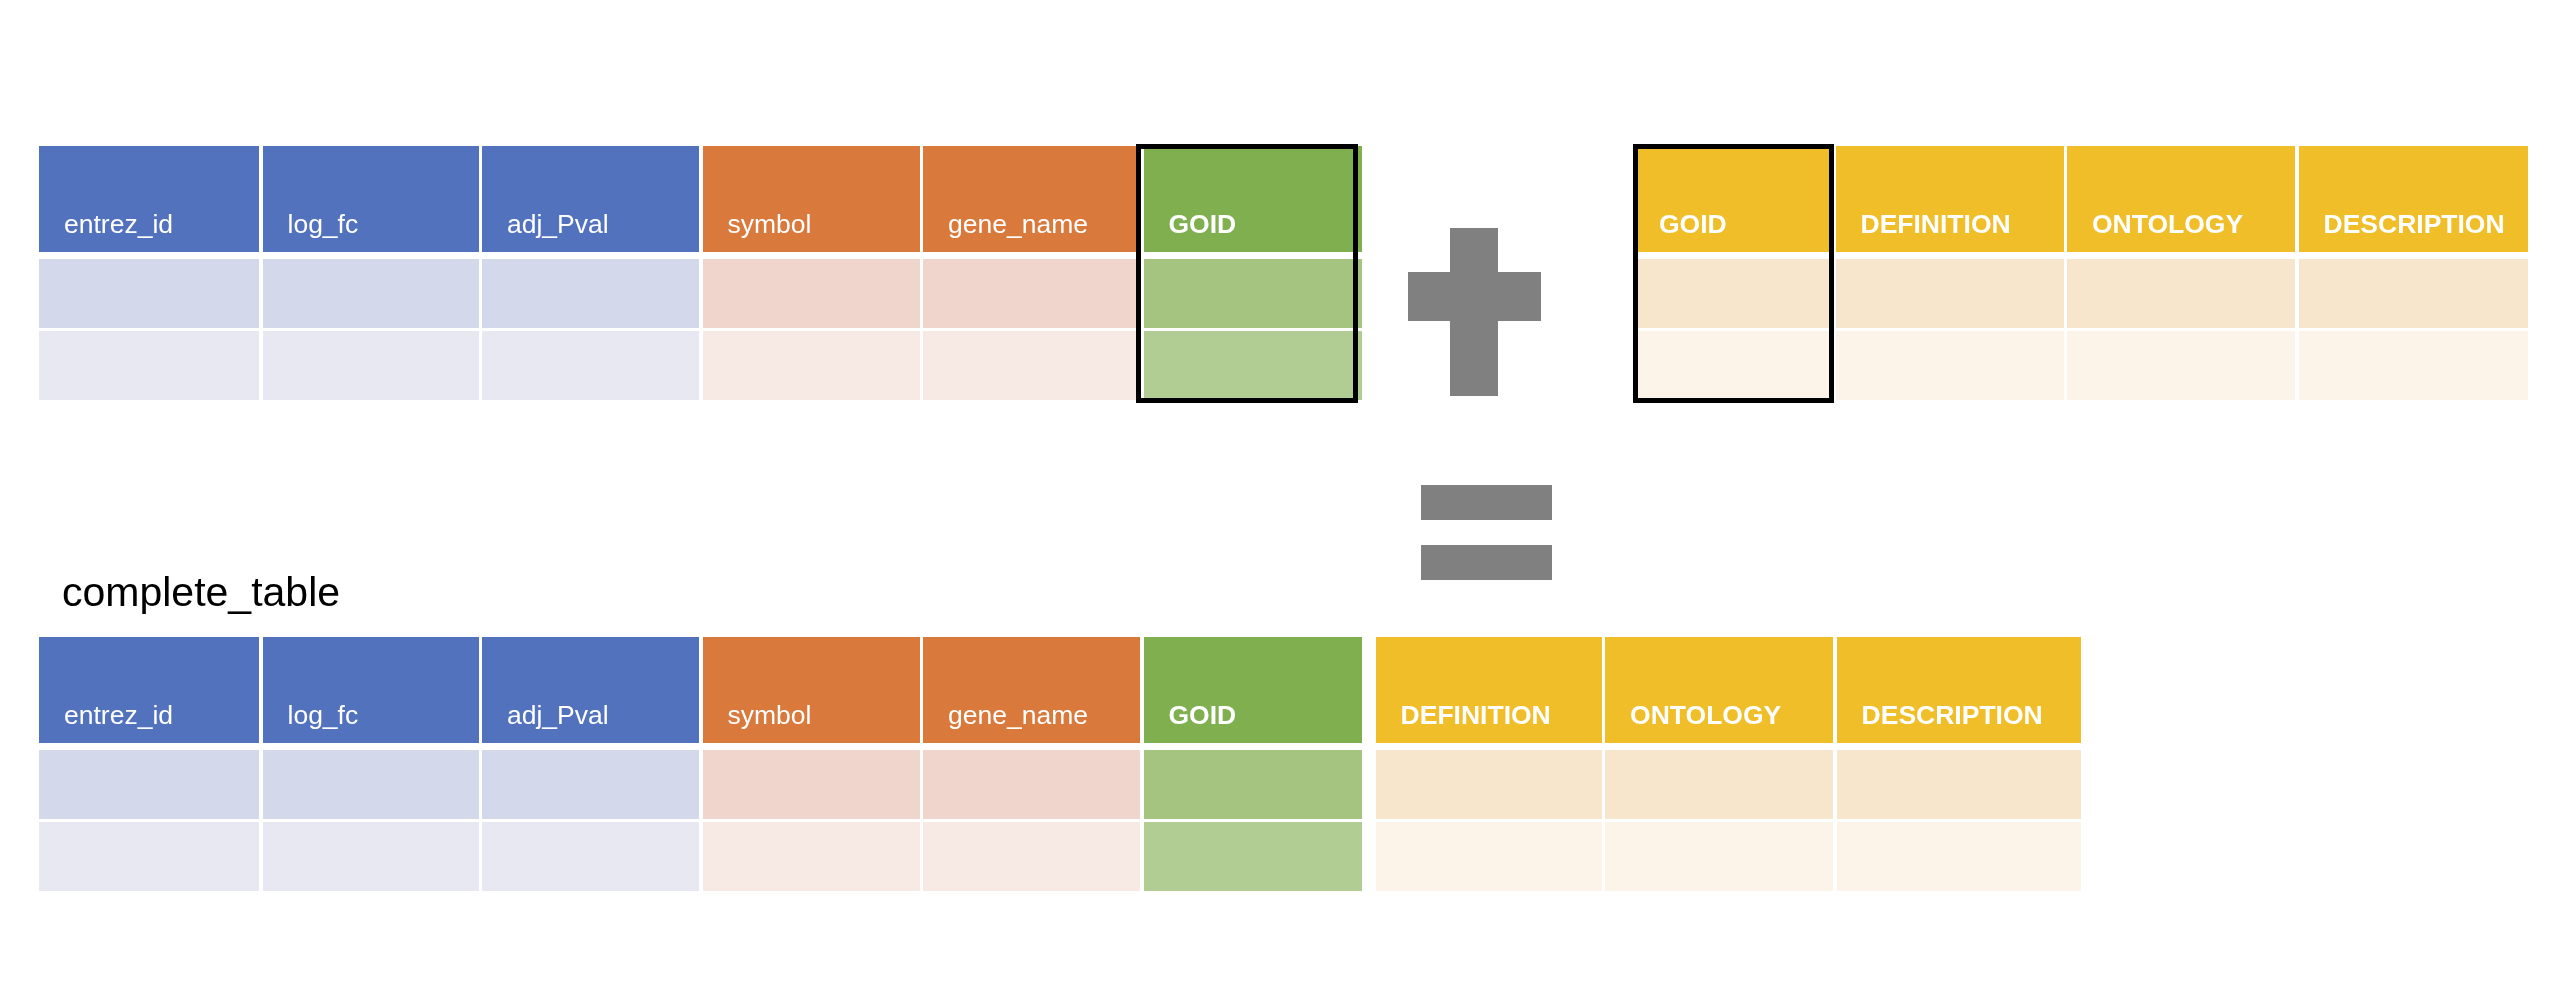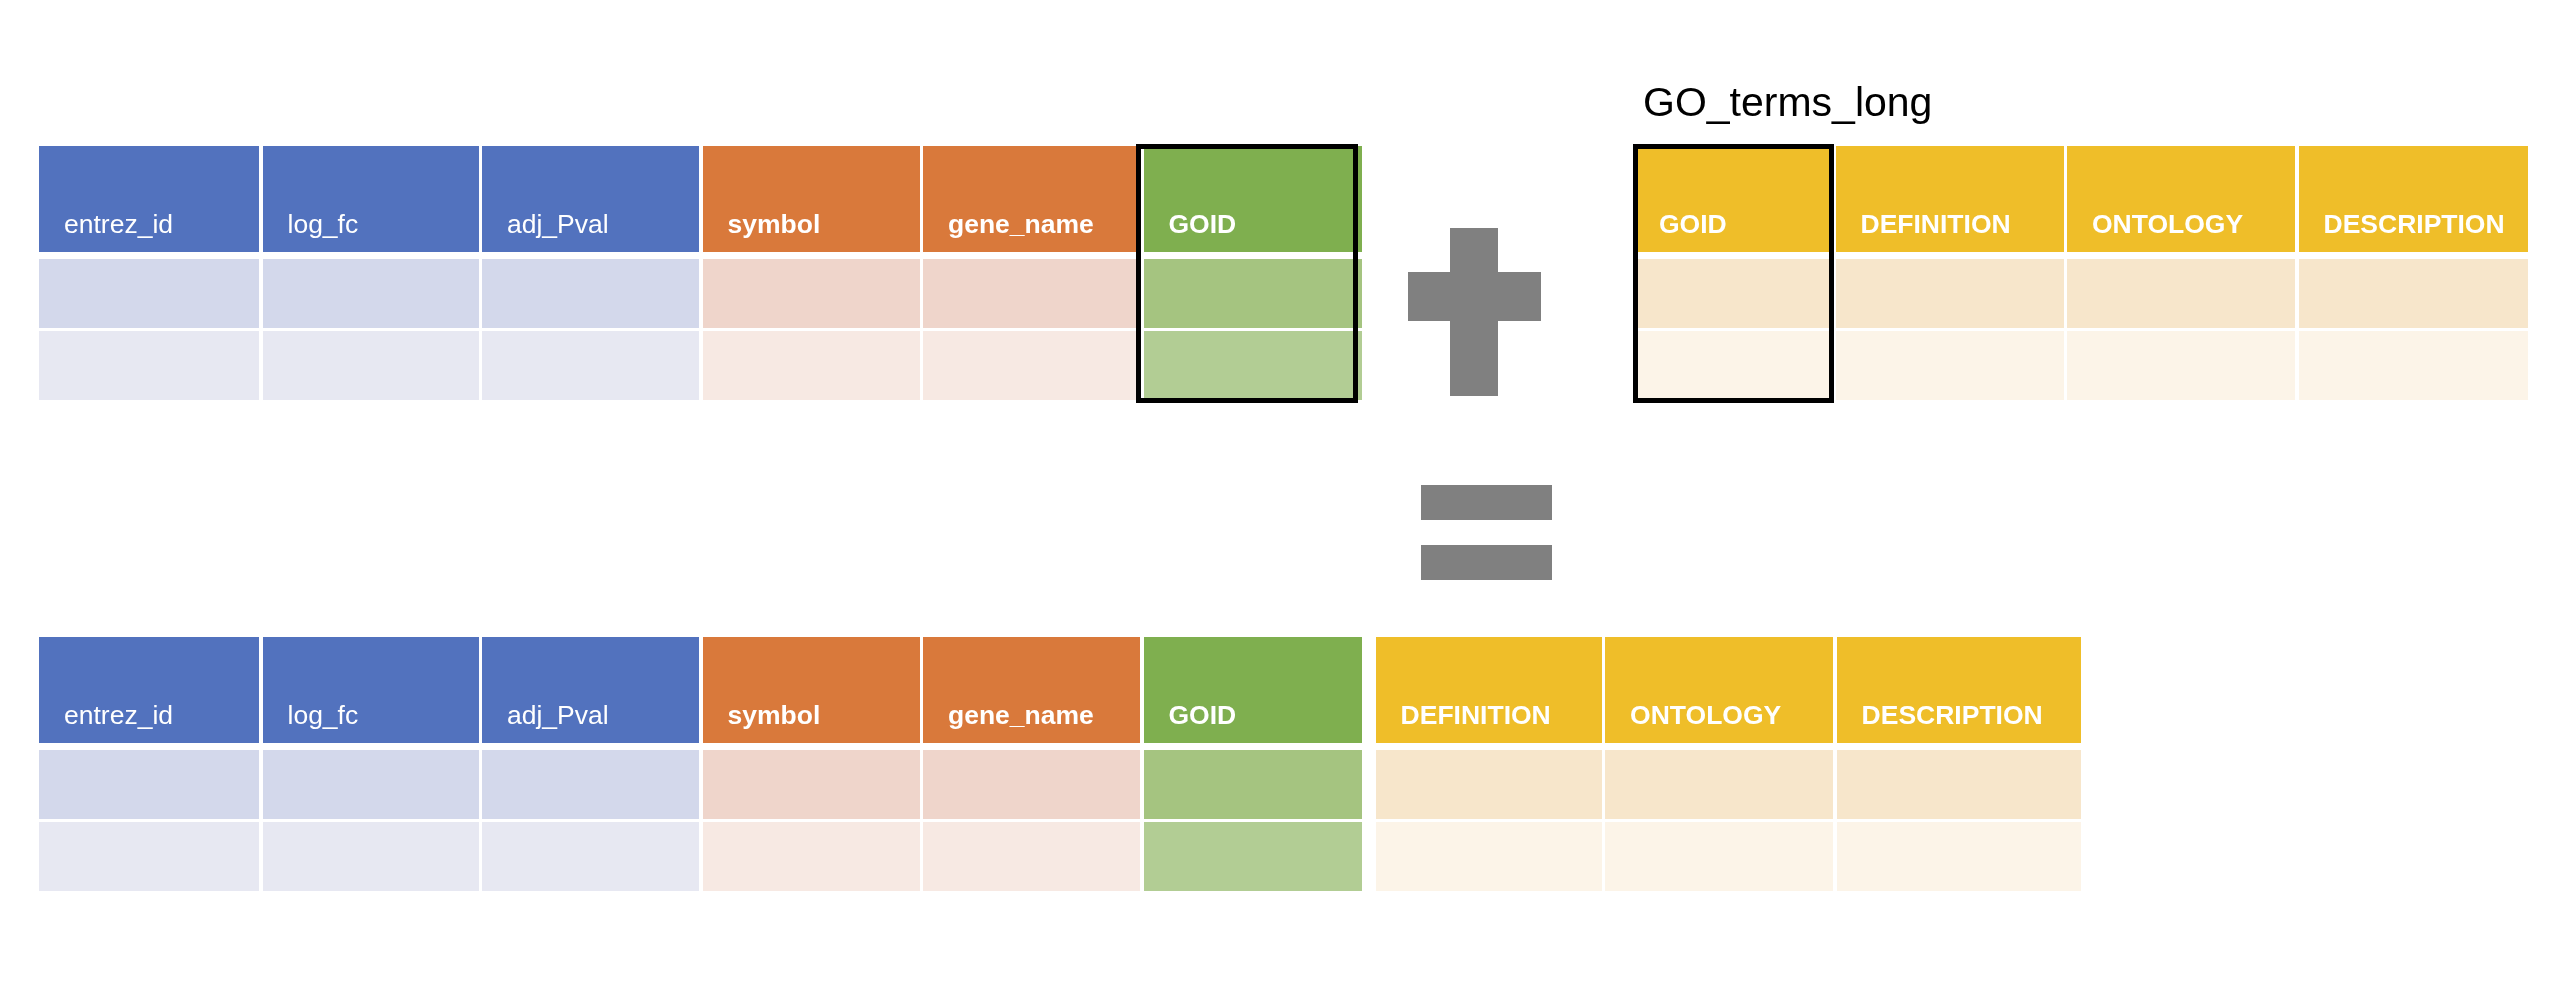--- a/index.html
+++ b/index.html
@@ -50,21 +50,21 @@
   }
   .cell:last-child { margin-right: 0; }
 
   .hdr-cell {
     height: 106px;
     padding: 0 0 12.4px 25px;
     color: #ffffff;
     font-size: 26.5px;
   }
   .hdr-blue   { background: #5272BE; font-weight: 400; font-family: "Liberation Sans", sans-serif; }
-  .hdr-orange { background: #D9793B; font-weight: 700; font-family: "Liberation Sans", sans-serif; }
+  .hdr-orange { background: #D9793B; font-weight: 400; font-family: "Liberation Sans", sans-serif; }
   .hdr-green  { background: #7FAF4F; font-weight: 700; font-family: "Liberation Sans", sans-serif; }
   .hdr-yellow { background: #EFBE29; font-weight: 700; font-family: "Liberation Sans", sans-serif; }
 
   .body-cell { height: 69px; }
 
   .b-blue-1   { background: #D3D8EB; }
   .b-blue-2   { background: #E7E8F2; }
   .b-orange-1 { background: #EFD5CB; }
   .b-orange-2 { background: #F7E9E3; }
   .b-green-1  { background: #A5C480; }
@@ -120,21 +120,20 @@
       <div class="cell body-cell b-blue-2" style="width:216px;"></div>
       <div class="cell body-cell b-blue-2" style="width:217px;"></div>
       <div class="cell body-cell b-orange-2" style="width:217px;"></div>
       <div class="cell body-cell b-orange-2" style="width:217px;"></div>
       <div class="cell body-cell b-green-2" style="width:218px;"></div>
     </div>
 
     <div class="key-outline" style="left:1136px; top:144px; width:222px; height:259px;"></div>
   </div>
 
-  <div class="tbl-title" style="left:1643px; top:79px;">GO_terms_long</div>
 
   <div class="tbl">
 
     <div class="tbl-row" style="left:1634px; top:146px;">
       <div class="cell hdr-cell hdr-yellow" style="width:198px;">GOID</div>
       <div class="cell hdr-cell hdr-yellow" style="width:228px;">DEFINITION</div>
       <div class="cell hdr-cell hdr-yellow" style="width:228px;">ONTOLOGY</div>
       <div class="cell hdr-cell hdr-yellow" style="width:229px;">DESCRIPTION</div>
     </div>
 
@@ -158,20 +157,21 @@
   <div class="op" style="left:1408px; top:228px; width:159px; height:168px;">
     <div class="plus-v" style="left:42px; top:0px;  width:48px; height:168px;"></div>
     <div class="plus-h" style="left:0px;  top:44px; width:133px; height:49px;"></div>
   </div>
 
   <div class="op" style="left:1421px; top:485px; width:141px; height:97px;">
     <div class="eq-bar" style="left:0px; top:0px;  width:131px; height:35px;"></div>
     <div class="eq-bar" style="left:0px; top:60px; width:131px; height:35px;"></div>
   </div>
 
+  <div class="tbl-title" style="left:62px; top:569px;">complete_table</div>
 
   <div class="tbl">
 
     <div class="tbl-row" style="left:39px; top:637px;">
       <div class="cell hdr-cell hdr-blue" style="width:220px;">entrez_id</div>
       <div class="cell hdr-cell hdr-blue" style="width:216px;">log_fc</div>
       <div class="cell hdr-cell hdr-blue" style="width:217px;">adj_Pval</div>
       <div class="cell hdr-cell hdr-orange" style="width:217px;">symbol</div>
       <div class="cell hdr-cell hdr-orange" style="width:217px;">gene_name</div>
       <div class="cell hdr-cell hdr-green" style="width:218px;">GOID</div>

